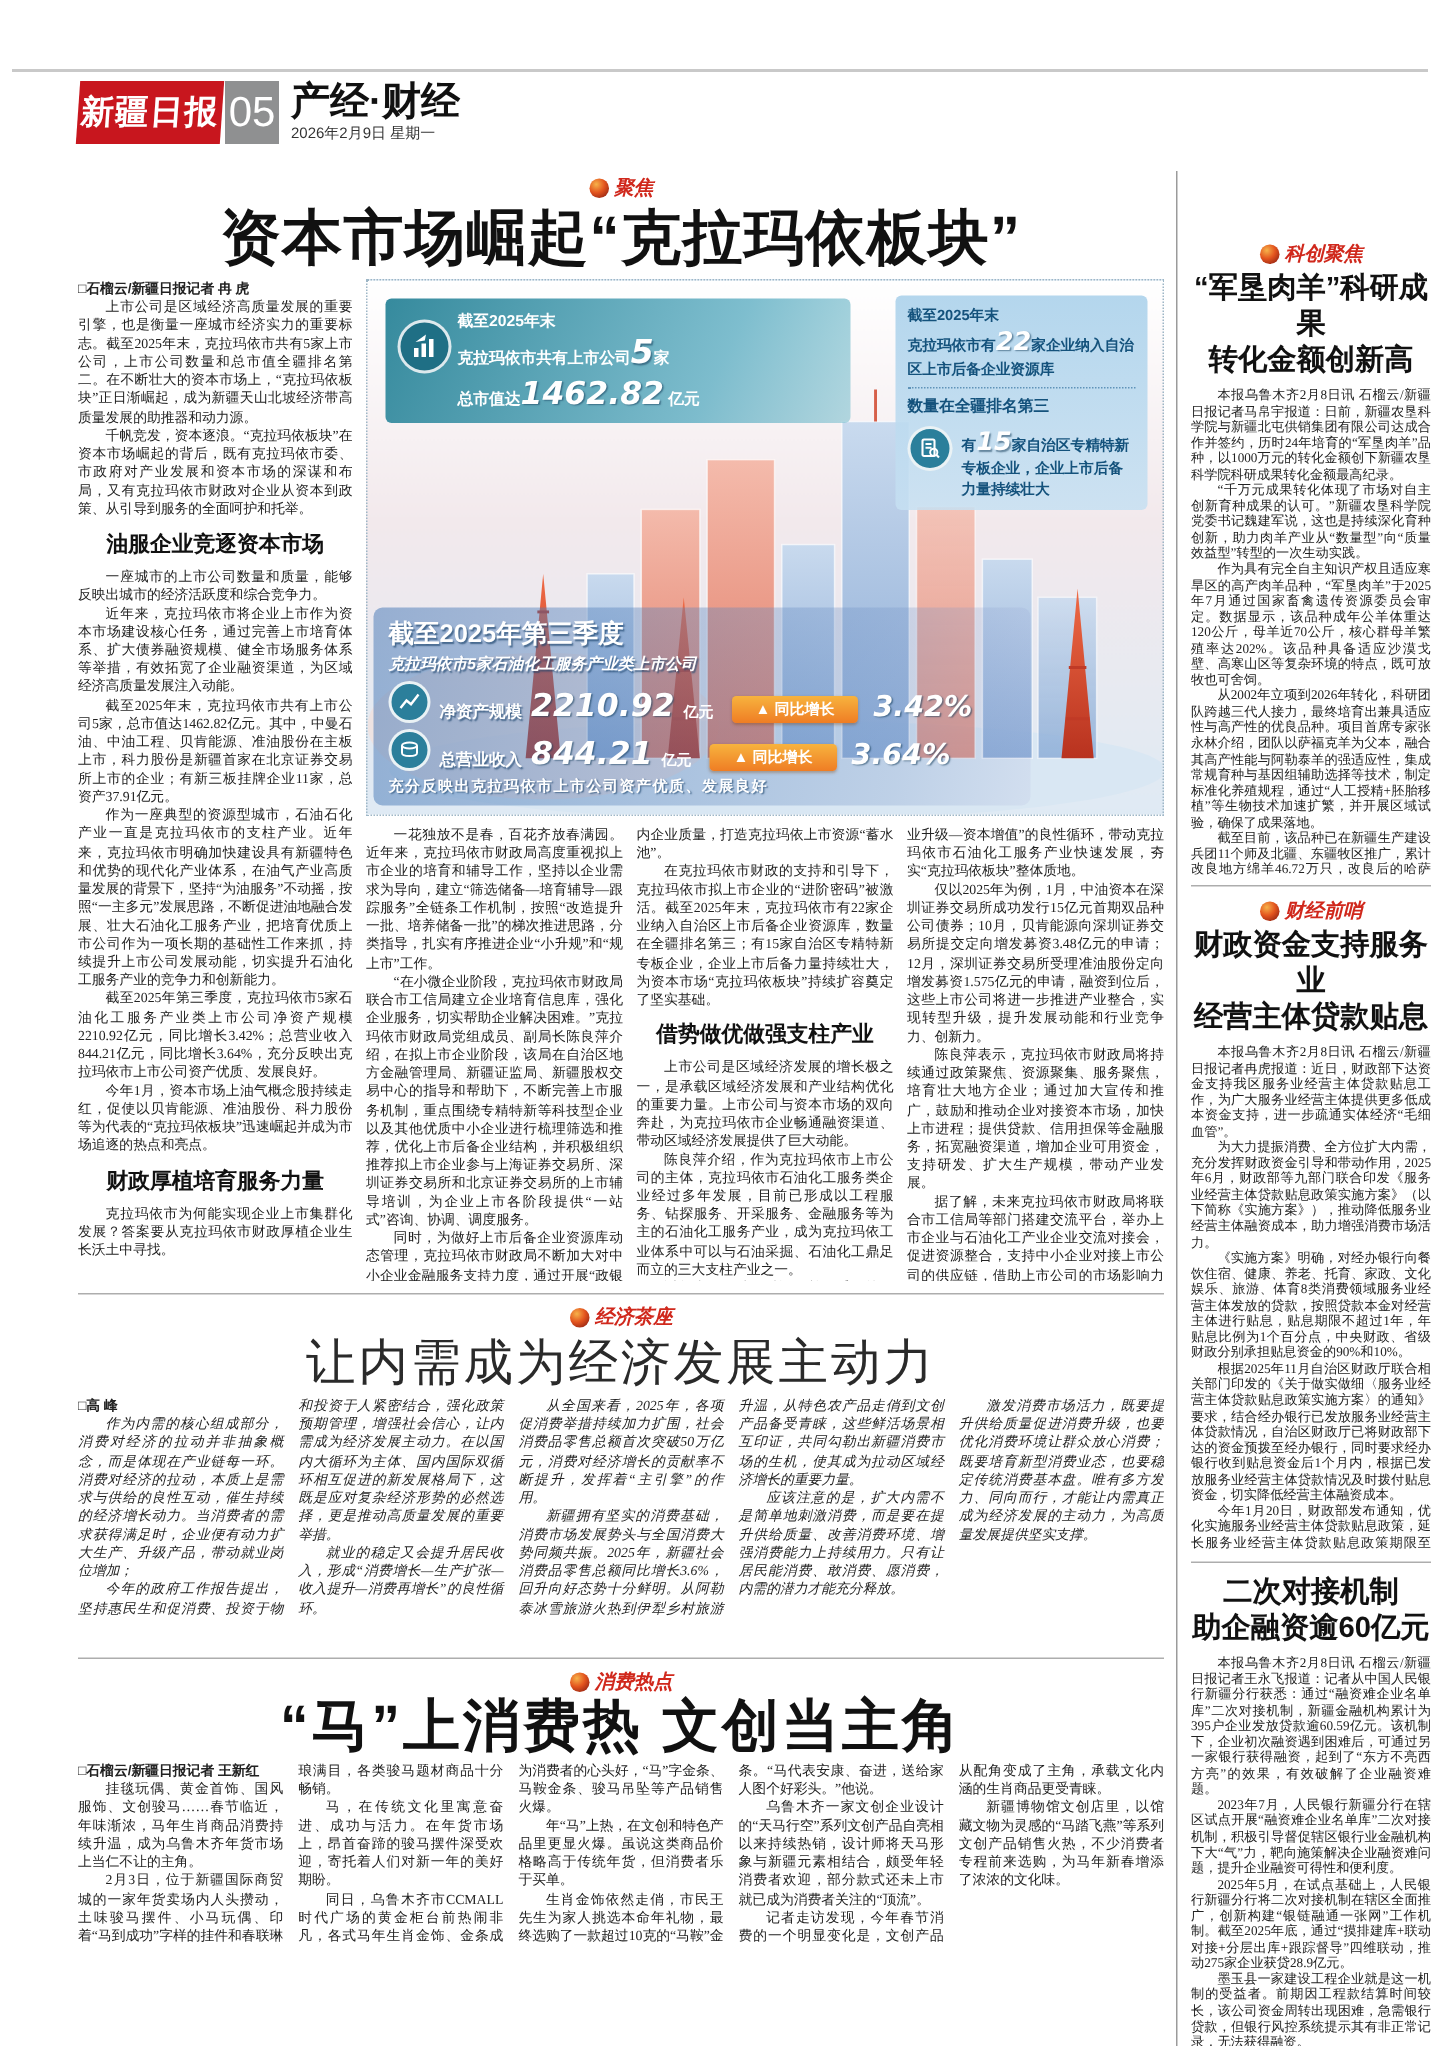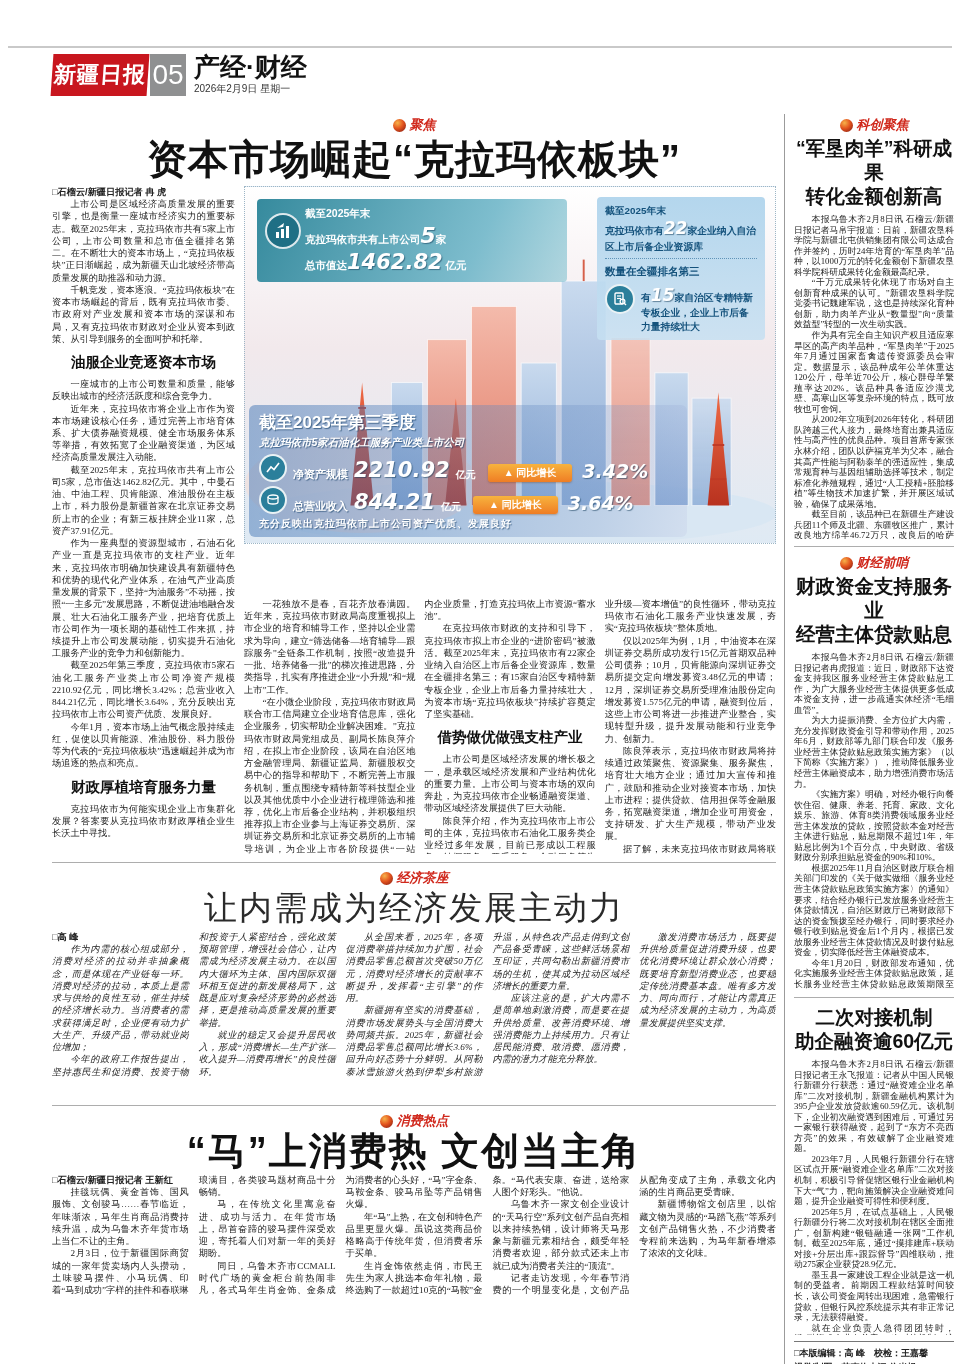--- a/index.html
+++ b/index.html
@@ -28,21 +28,21 @@
   h1.mainhead{margin:0;text-align:center;font-family:"Liberation Sans",sans-serif;font-weight:bold;
               font-size:40px;line-height:46px;color:#111;letter-spacing:1px;}
   h3.subhead{font-family:"Liberation Sans",sans-serif;font-size:14.5px;text-align:center;margin:8px 0 6px;color:#111;}
   .byline{font-family:"Liberation Sans",sans-serif;font-weight:bold;font-size:9.5px;margin:4px 0 6px;}
   
   .bodytext p{margin:0;text-indent:2em;font-size:9.2px;line-height:1.33;text-align:justify;}
   .sidebar .bodytext p{font-size:8.8px;line-height:1.2;}
   
   .focus-body{display:flex;gap:9px;height:668px;overflow:hidden;margin-top:4px;}
   .fcol1{width:183px;flex:none;overflow:hidden;}
-  .fright{flex:1;min-width:0;display:flex;flex-direction:column;gap:48px;}
+  .fright{flex:1;min-width:0;display:flex;flex-direction:column;}
   .fflow{columns:3;column-gap:9px;flex:1;overflow:hidden;margin-top:6px;}
   
   .infographic{position:relative;height:356px;border:1px dotted #9db6c6;flex:none;
                background:linear-gradient(180deg,#ffffff 0%,#f2e9ec 45%,#dfeaf4 100%);overflow:hidden;}
   .infographic svg.scene{position:absolute;left:0;top:0;width:100%;height:100%;}
   .ig-block1{position:absolute;left:12px;top:12px;width:252px;border-radius:4px;padding:8px 10px 8px 48px;
              background:linear-gradient(115deg,rgba(43,132,152,.95),rgba(98,176,196,.82) 70%,rgba(120,190,205,.55));
              color:#fff;font-family:"Liberation Sans",sans-serif;}
   .ig-ic{position:absolute;left:8px;top:14px;width:32px;height:32px;border-radius:50%;background:#1f6f85;
          display:flex;align-items:center;justify-content:center;border:2px solid rgba(255,255,255,.85);}
@@ -81,21 +81,21 @@
   .tea-body{columns:5;column-gap:10px;height:166px;overflow:hidden;}
   .tea-body p{font-style:italic;}
   .consume-body{columns:5;column-gap:10px;height:172px;overflow:hidden;margin-top:2px;}
   
   .sb-art{overflow:hidden;}
   .sb-head{font-family:"Liberation Sans",sans-serif;font-weight:bold;text-align:center;color:#111;
            font-size:19.5px;line-height:24px;margin:2px 0 6px;}
   .sb-rule{border-top:1px solid #adadad;margin:7px 0 5px;}
   .sb-footer{border-top:1px solid #777;margin-top:6px;padding-top:5px;font-size:9px;
              font-family:"Liberation Sans",sans-serif;font-weight:bold;line-height:1.5;}
-  .h-a1{height:425px;} .h-a2{height:438px;} .h-a3{height:332px;}
+  .h-a1{height:425px;margin-top:44px;} .h-a2{height:438px;} .h-a3{height:332px;}
 </style>
 </head>
 <body>
 
 <div class="toprule"></div>
 
 <div class="page">
 
   <header class="masthead">
     <div class="logo">新疆日报</div>

